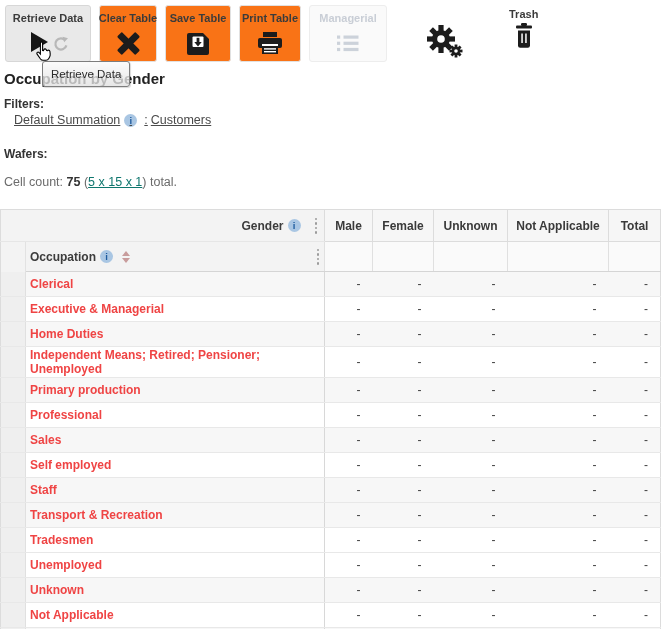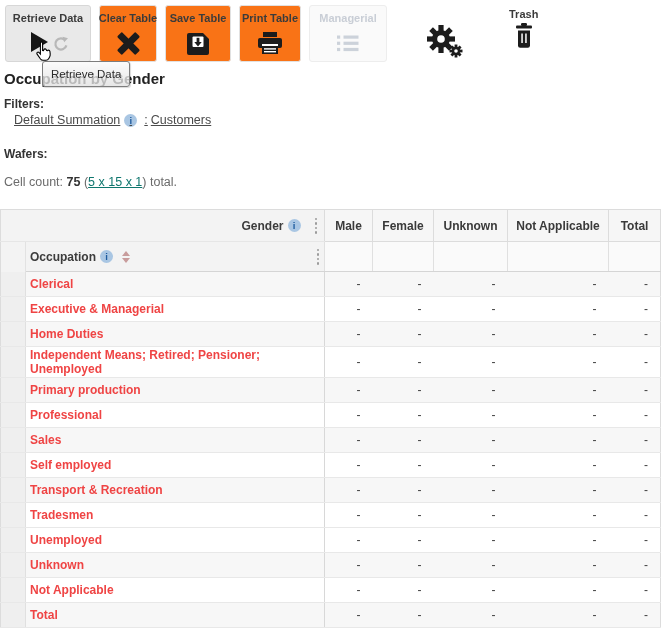--- a/index.html
+++ b/index.html
@@ -340,20 +340,29 @@
         <td class="gutter"></td>
         <td class="rowlabel">Self employed</td>
         <td class="val firstval">-</td>
         <td class="val">-</td>
         <td class="val">-</td>
         <td class="val">-</td>
         <td class="val">-</td>
       </tr>
       <tr class="drow odd">
         <td class="gutter"></td>
+        <td class="rowlabel">Staff</td>
+        <td class="val firstval">-</td>
+        <td class="val">-</td>
+        <td class="val">-</td>
+        <td class="val">-</td>
+        <td class="val">-</td>
+      </tr>
+      <tr class="drow odd">
+        <td class="gutter"></td>
         <td class="rowlabel">Transport &amp; Recreation</td>
         <td class="val firstval">-</td>
         <td class="val">-</td>
         <td class="val">-</td>
         <td class="val">-</td>
         <td class="val">-</td>
       </tr>
       <tr class="drow even">
         <td class="gutter"></td>
         <td class="rowlabel">Tradesmen</td>

